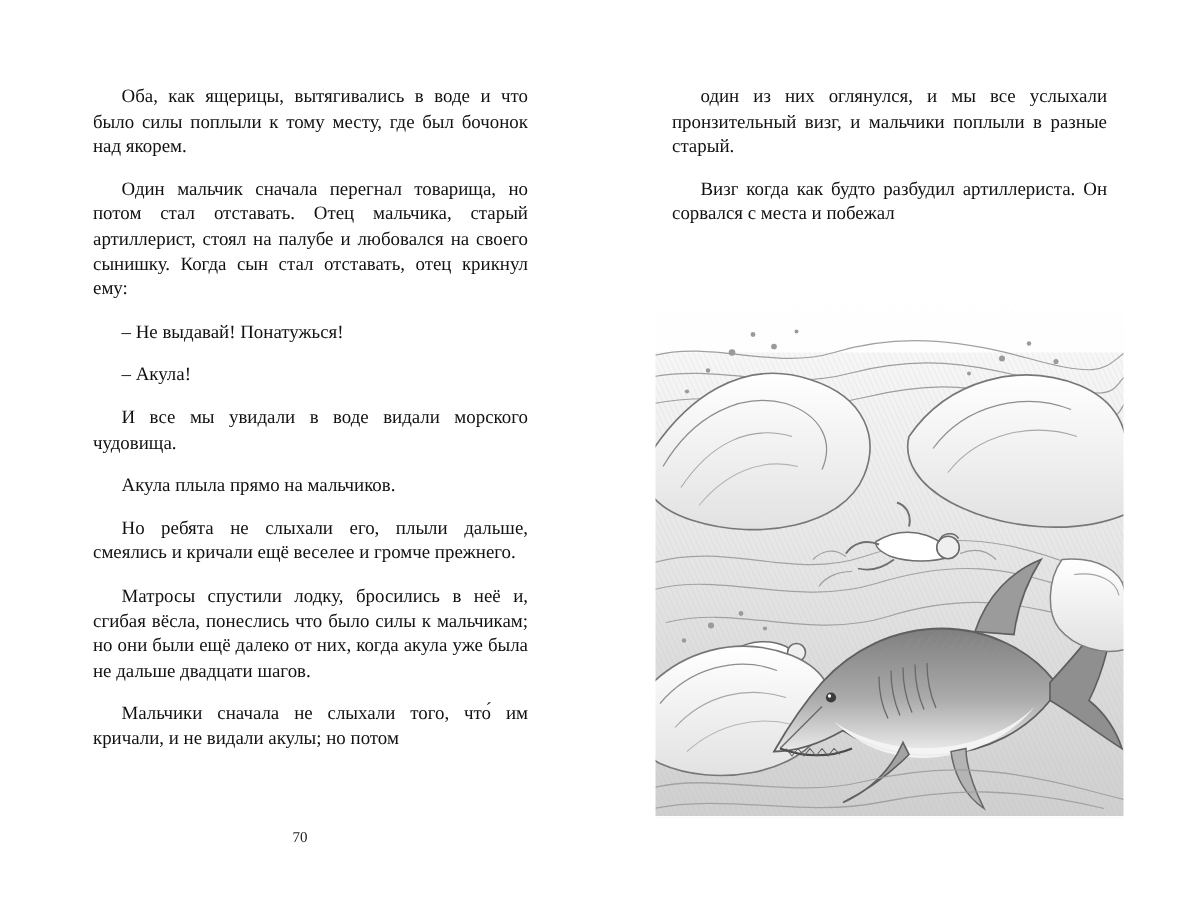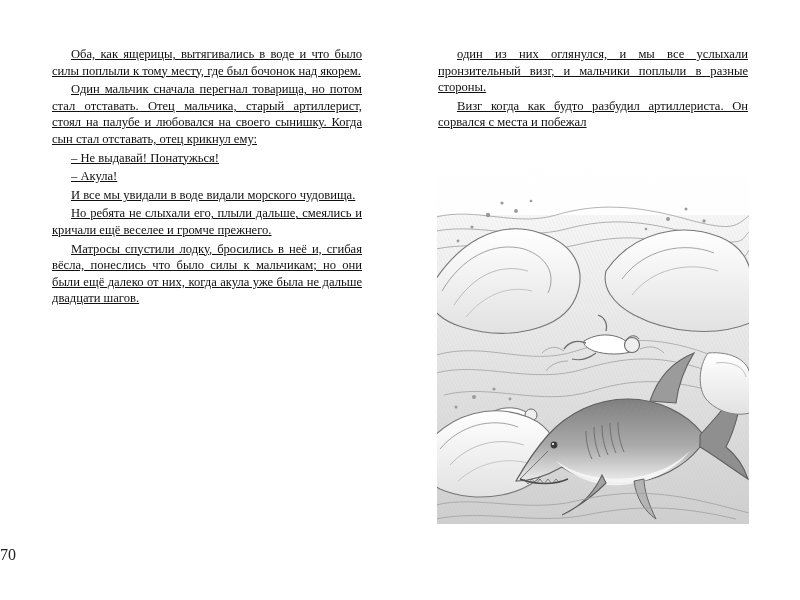--- a/index.html
+++ b/index.html
@@ -35,34 +35,33 @@
     padding: 44px 50px 0 36px;
   }
   .body-text {
     font-size: 12.6px;
     line-height: 16.6px;
     text-align: justify;
     text-justify: inter-word;
     hyphens: manual;
   }
   .body-text p {
-    margin: 2px;
+    margin: 12px;
     text-indent: 19px;
-    text-decoration: underline;
   }
   .body-text p.dialogue {
     text-indent: 19px;
   }
   .page-number {
     position: absolute;
     left: 0;
     right: 0;
     bottom: 36px;
-    text-align: left;
-    font-size: 16px;
+    text-align: center;
+    font-size: 10px;
     color: #222;
   }
   
   .illustration {
     position: relative;
     margin-top: 14px;
     width: 314px;
     height: 380px;
     overflow: hidden;
     background: #ffffff;
@@ -76,29 +75,31 @@
 
 <div class="spread">
 
   <div class="page page-left">
     <div class="body-text">
       <p>Оба, как ящерицы, вытягивались в воде и что было силы поплыли к тому месту, где был бочонок над якорем.</p>
       <p>Один мальчик сначала перегнал товарища, но потом стал отставать. Отец мальчика, старый артиллерист, стоял на палубе и любовался на своего сынишку. Когда сын стал отставать, отец крикнул ему:</p>
       <p class="dialogue">– Не выдавай! Понатужься!</p>
       <p class="dialogue">– Акула!</p>
       <p>И все мы увидали в воде видали морского чудовища.</p>
+      <p>Акула плыла прямо на мальчиков.</p>
       <p>Но ребята не слыхали его, плыли дальше, смеялись и кричали ещё веселее и громче прежнего.</p>
       <p>Матросы спустили лодку, бросились в неё и, сгибая вёсла, понеслись что было силы к мальчикам; но они были ещё далеко от них, когда акула уже была не дальше двадцати шагов.</p>
+      <p>Мальчики сначала не слыхали того, что́ им кричали, и не видали акулы; но потом</p>
     </div>
     <div class="page-number">70</div>
   </div>
 
   <div class="page page-right">
     <div class="body-text">
-      <p>один из них оглянулся, и мы все услыхали пронзительный визг, и мальчики поплыли в разные стороны.</p>
+      <p>один из них оглянулся, и мы все услыхали пронзительный визг, и мальчики поплыли в разные старый.</p>
       <p>Визг когда как будто разбудил артиллериста. Он сорвался с места и побежал</p>
     </div>
 
     <div class="illustration">
       <svg width="314" height="380" viewBox="0 0 314 380" xmlns="http://www.w3.org/2000/svg">
         <defs>
           <linearGradient id="seaGrad" x1="0" y1="0" x2="0" y2="1">
             <stop offset="0%" stop-color="#ffffff"></stop>
             <stop offset="35%" stop-color="#efefef"></stop>
             <stop offset="100%" stop-color="#cfcfcf"></stop>

